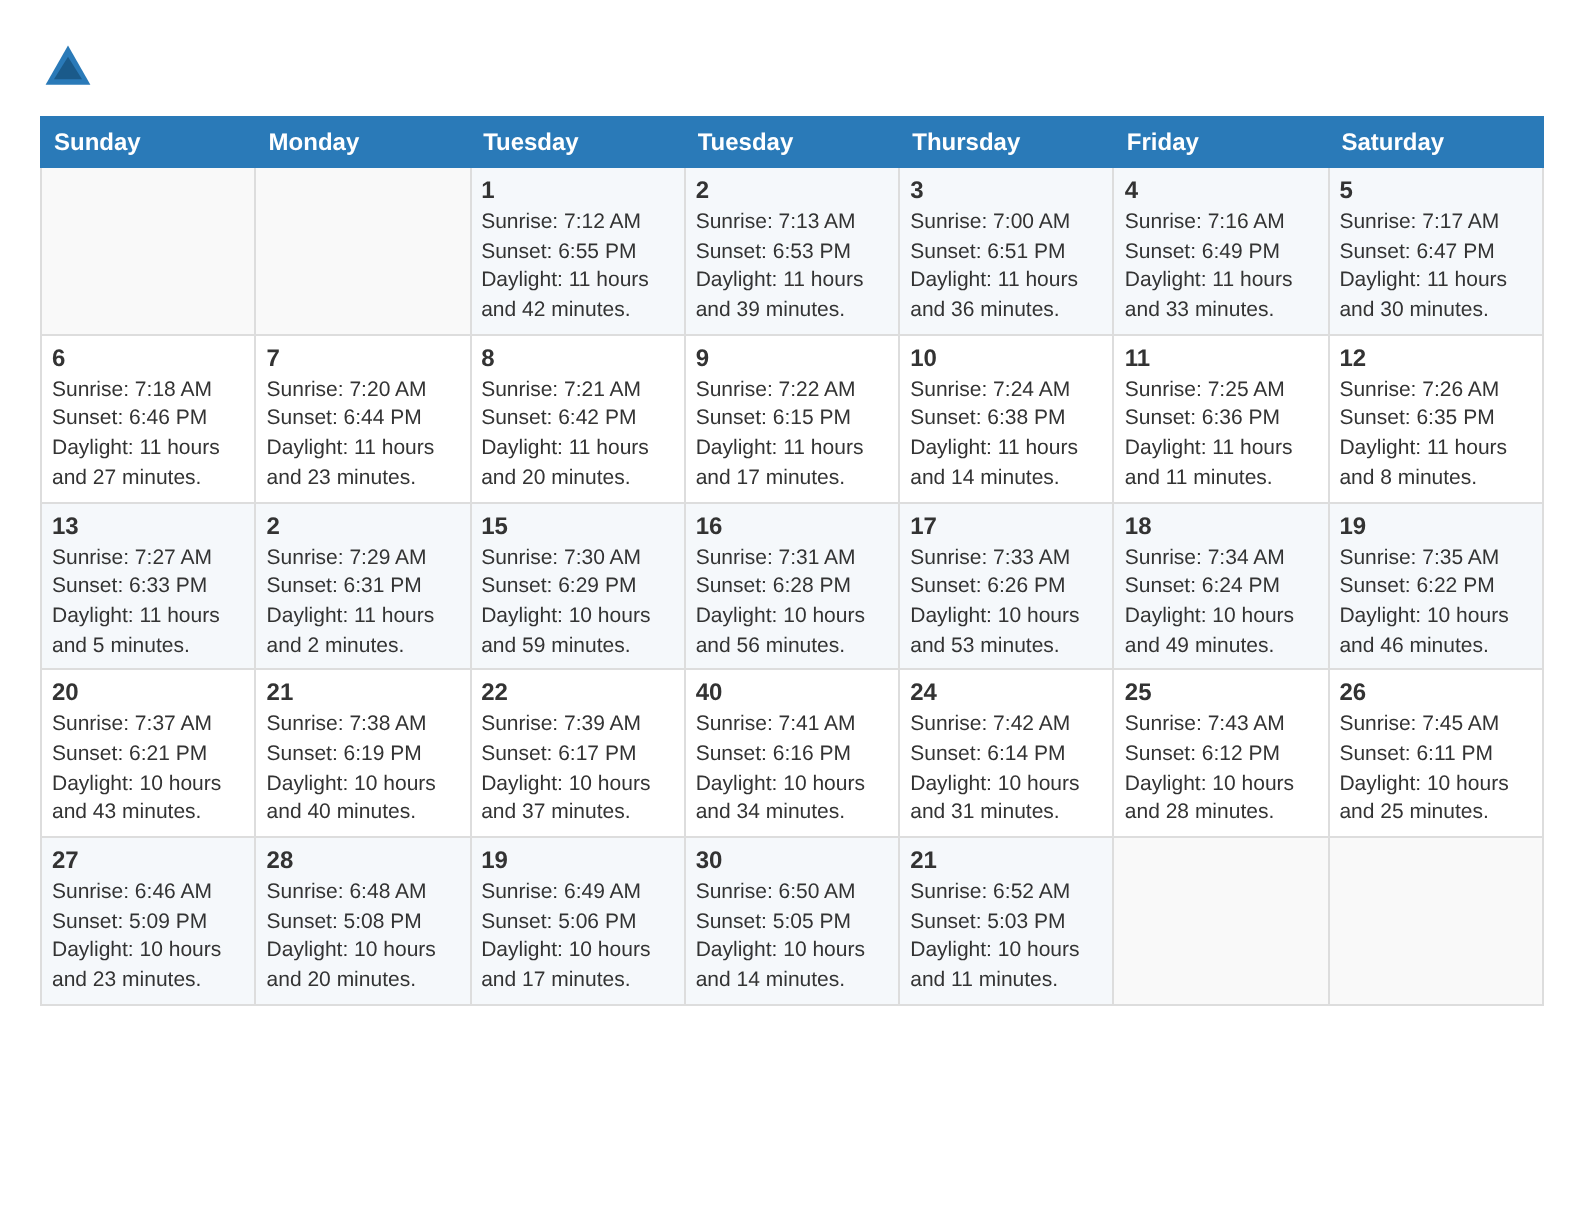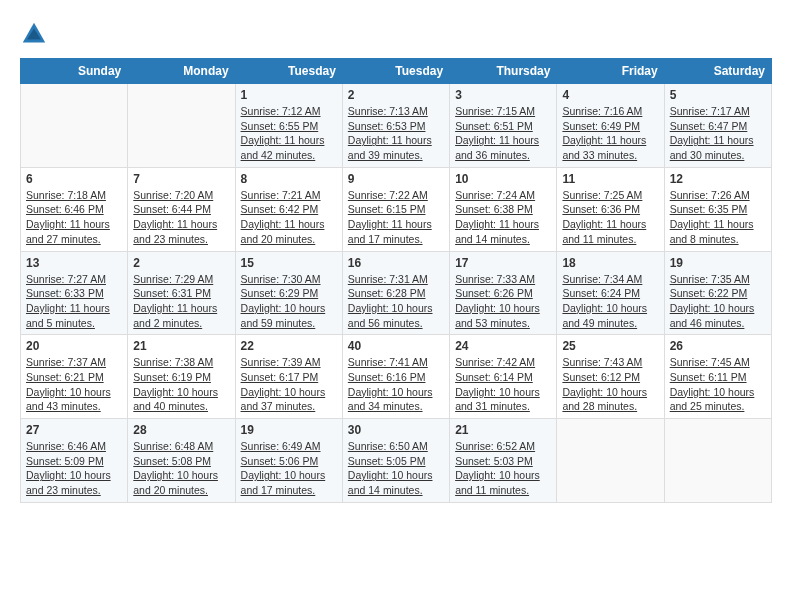--- a/index.html
+++ b/index.html
@@ -53,21 +53,21 @@
       color: #555;
     }
     .calendar {
       width: 100%;
       border-collapse: collapse;
       font-size: 11px;
     }
     .calendar th {
       background-color: #2a7ab8;
       color: #fff;
-      text-align: right;
+      text-align: left;
       padding: 5px 6px;
       font-size: 12px;
       font-weight: bold;
       border: 1px solid #2a7ab8;
     }
     .calendar td {
       vertical-align: top;
       padding: 4px 5px;
       border: 1px solid #ddd;
       width: 107px;
@@ -84,21 +84,20 @@
       font-weight: bold;
       font-size: 12px;
       color: #333;
       display: block;
       margin-bottom: 2px;
     }
     .day-info {
       color: #333;
       font-size: 10.5px;
       line-height: 1.4;
-      text-decoration: underline;
     }
     .empty-cell {
       background: #f9f9f9 !important;
     }
   </style>
 </head>
 <body>
 
 <div class="header">
   <div class="logo">
@@ -140,21 +139,21 @@
 Daylight: 11 hours and 42 minutes.</div>
         </td>
         <td>
           <span class="day-number">2</span>
           <div class="day-info">Sunrise: 7:13 AM
 Sunset: 6:53 PM
 Daylight: 11 hours and 39 minutes.</div>
         </td>
         <td>
           <span class="day-number">3</span>
-          <div class="day-info">Sunrise: 7:15 AM
+          <div class="day-info">Sunrise: 7:00 AM
 Sunset: 6:51 PM
 Daylight: 11 hours and 36 minutes.</div>
         </td>
         <td>
           <span class="day-number">4</span>
           <div class="day-info">Sunrise: 7:16 AM
 Sunset: 6:49 PM
 Daylight: 11 hours and 33 minutes.</div>
         </td>
         <td>

